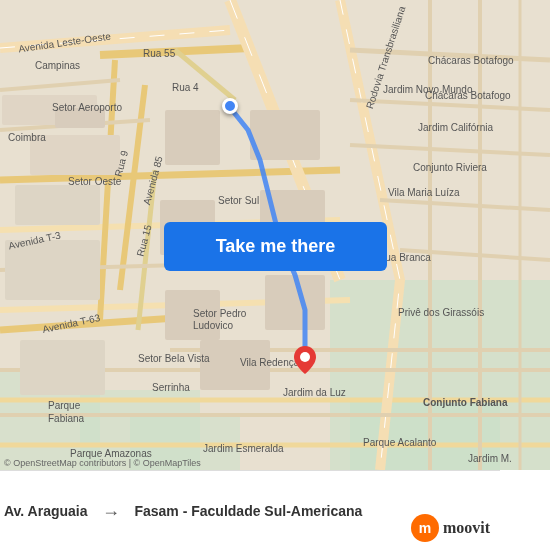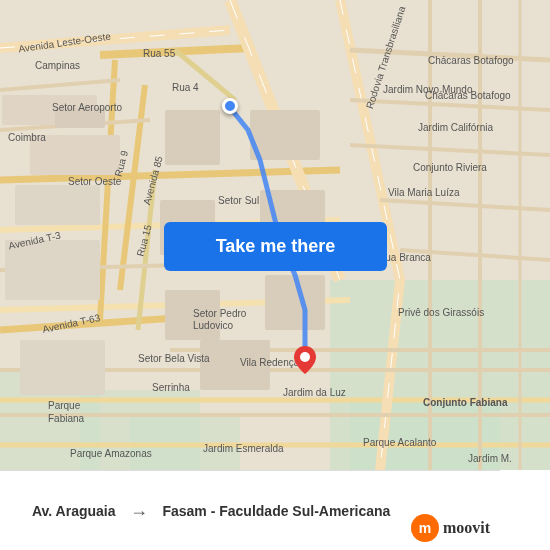--- a/index.html
+++ b/index.html
@@ -72,21 +72,21 @@
       z-index: 5;
     }
 
     
     #bottom-bar {
       width: 500px;
       height: 80px;
       background-color: white;
       display: flex;
       align-items: center;
-      padding: 0 32px;
+      padding: 0 4px;
       border-top: 1px solid #ddd;
       position: relative;
     }
 
     #bottom-left {
       flex: 1;
     }
 
     #origin-label {
       font-size: 14px;
@@ -278,20 +278,21 @@
 
   <div id="origin-marker"></div>
 
   <svg id="dest-marker" viewBox="0 0 22 28" xmlns="http://www.w3.org/2000/svg">
     <path d="M 11 0 C 4.9 0 0 4.9 0 11 C 0 19.25 11 28 11 28 C 11 28 22 19.25 22 11 C 22 4.9 17.1 0 11 0 Z" fill="#e53935"></path>
     <circle cx="11" cy="11" r="5" fill="white"></circle>
   </svg>
 
   <button id="take-me-there-btn">Take me there</button>
 
+  <div id="attribution">© OpenStreetMap contributors | © OpenMapTiles</div>
 </div>
 
 <div id="bottom-bar">
   <div class="bottom-content">
     <div id="bottom-left">
       <span id="origin-label">Av. Araguaia</span>
       <span id="arrow-icon">→</span>
       <span id="dest-label">Fasam - Faculdade Sul-Americana</span>
     </div>
     <div id="moovit-logo">

